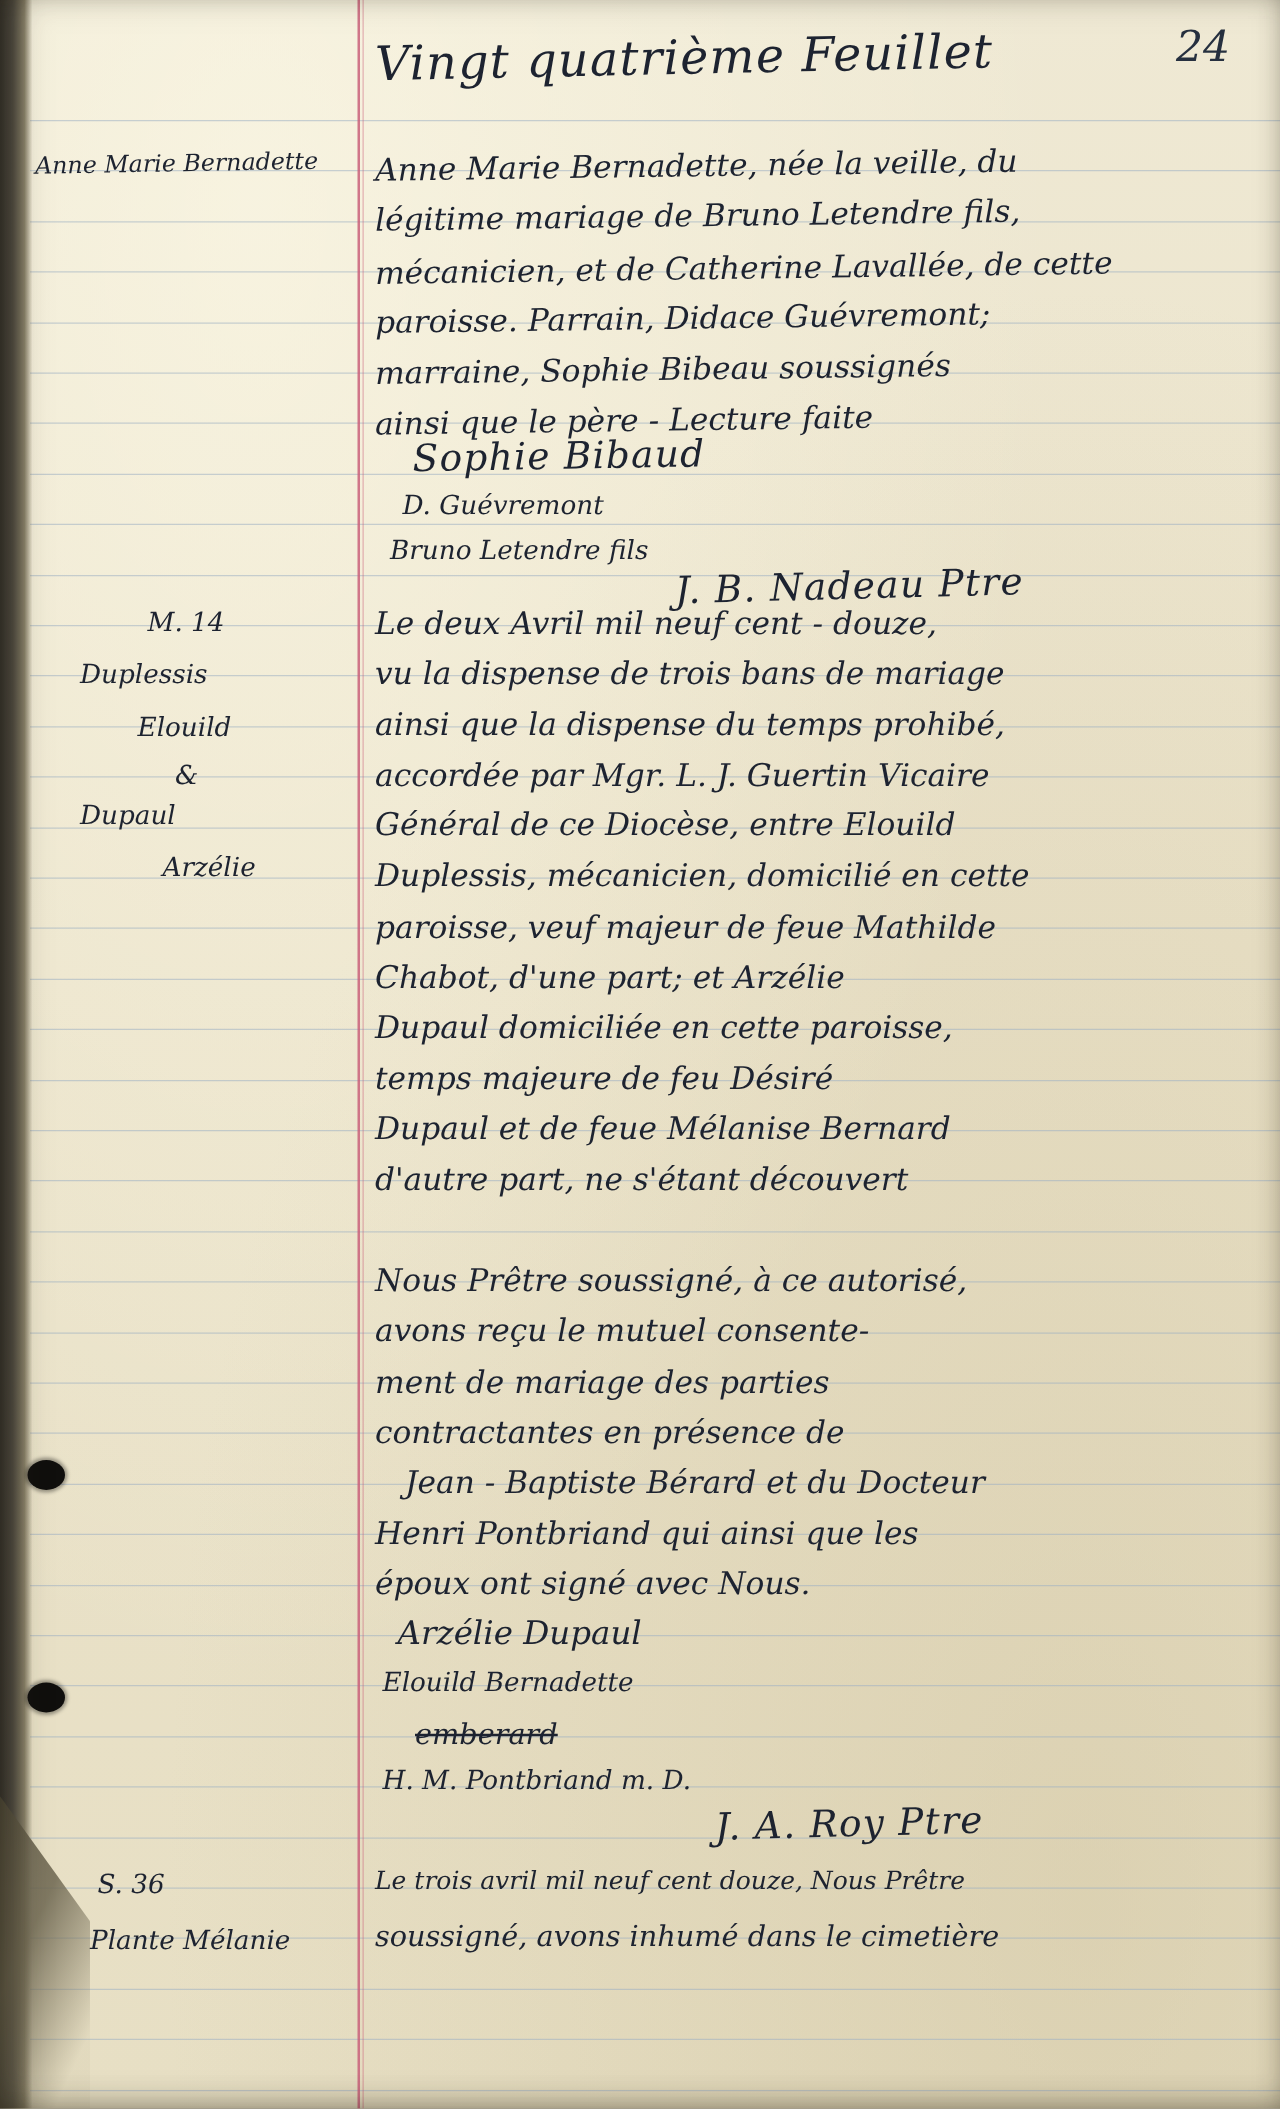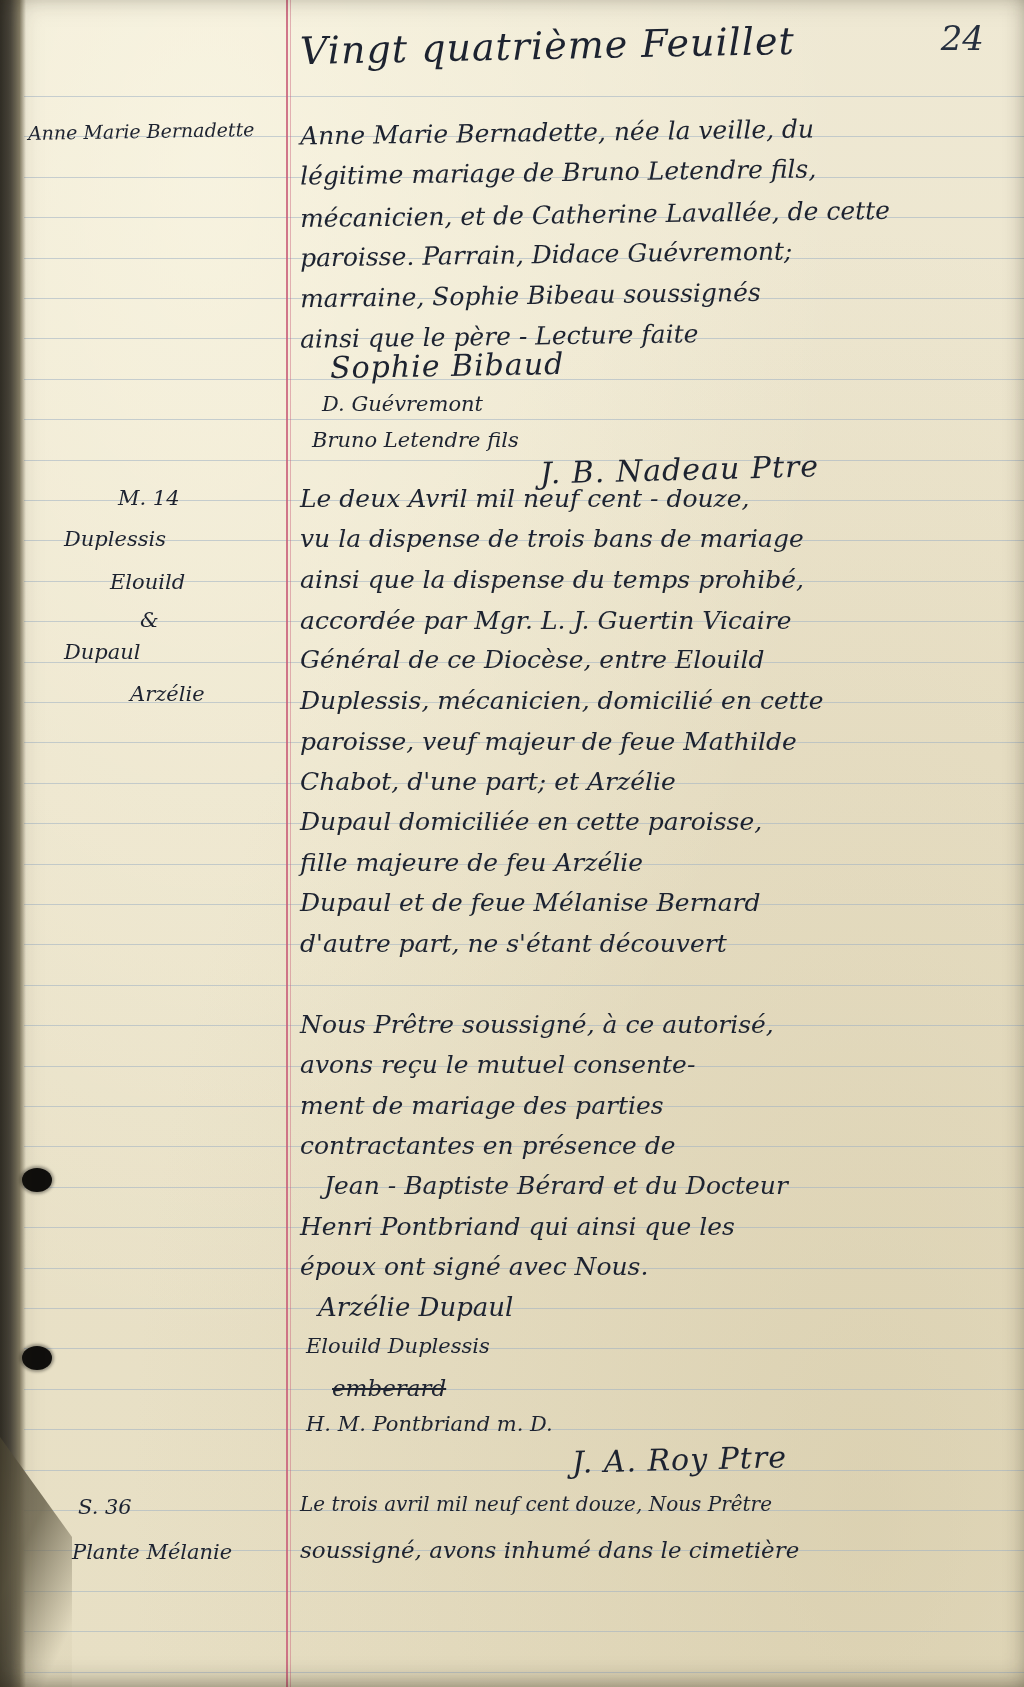--- a/index.html
+++ b/index.html
@@ -226,33 +226,33 @@
 
   <div class="body-line" style="top:484px;">Le deux Avril mil neuf cent - douze,</div>
   <div class="body-line" style="top:524px;">vu la dispense de trois bans de mariage</div>
   <div class="body-line" style="top:565px;">ainsi que la dispense du temps prohibé,</div>
   <div class="body-line" style="top:606px;">accordée par Mgr. L. J. Guertin Vicaire</div>
   <div class="body-line" style="top:645px;">Général de ce Diocèse, entre Elouild</div>
   <div class="body-line" style="top:686px;">Duplessis, mécanicien, domicilié en cette</div>
   <div class="body-line" style="top:727px;">paroisse, veuf majeur de feue Mathilde</div>
   <div class="body-line" style="top:767px;">Chabot, d'une part; et Arzélie</div>
   <div class="body-line" style="top:807px;">Dupaul domiciliée en cette paroisse,</div>
-  <div class="body-line" style="top:848px;">fille majeure de feu Arzélie</div>
+  <div class="body-line" style="top:848px;">temps majeure de feu Désiré</div>
   <div class="body-line" style="top:888px;">Dupaul et de feue Mélanise Bernard</div>
   <div class="body-line" style="top:929px;">d'autre part, ne s'étant découvert</div>
   <div class="body-line" style="top:1010px;">Nous Prêtre soussigné, à ce autorisé,</div>
   <div class="body-line" style="top:1050px;">avons reçu le mutuel consente-</div>
   <div class="body-line" style="top:1091px;">ment de mariage des parties</div>
   <div class="body-line" style="top:1131px;">contractantes en présence de</div>
   <div class="body-line" style="top:1171px;margin-left:24px;">Jean - Baptiste Bérard et du Docteur</div>
   <div class="body-line" style="top:1212px;">Henri Pontbriand qui ainsi que les</div>
   <div class="body-line" style="top:1252px;">époux ont signé avec Nous.</div>
 
   <div class="sig" style="left:318px; top:1292px;">Arzélie Dupaul</div>
-  <div class="sig small" style="left:306px; top:1334px;">Elouild Duplessis</div>
+  <div class="sig small" style="left:306px; top:1334px;">Elouild Bernadette</div>
   <div class="strikeout" style="left:332px; top:1375px;">emberard</div>
   <div class="sig small" style="left:306px; top:1412px;">H. M. Pontbriand m. D.</div>
   <div class="sig flourish" style="left:572px; top:1442px; transform:rotate(-1.5deg);">J. A. Roy Ptre</div>
 
   <div class="margin-note" style="left:78px; top:1495px;">S. 36</div>
   <div class="margin-note" style="left:44px; top:1540px;margin-left:28px;">Plante Mélanie</div>
 
   <div class="body-line" style="top:1492px; font-size:20px;">Le trois avril mil neuf cent douze, Nous Prêtre</div>
   <div class="body-line" style="top:1537px; font-size:23px;">soussigné, avons inhumé dans le cimetière</div>
 

